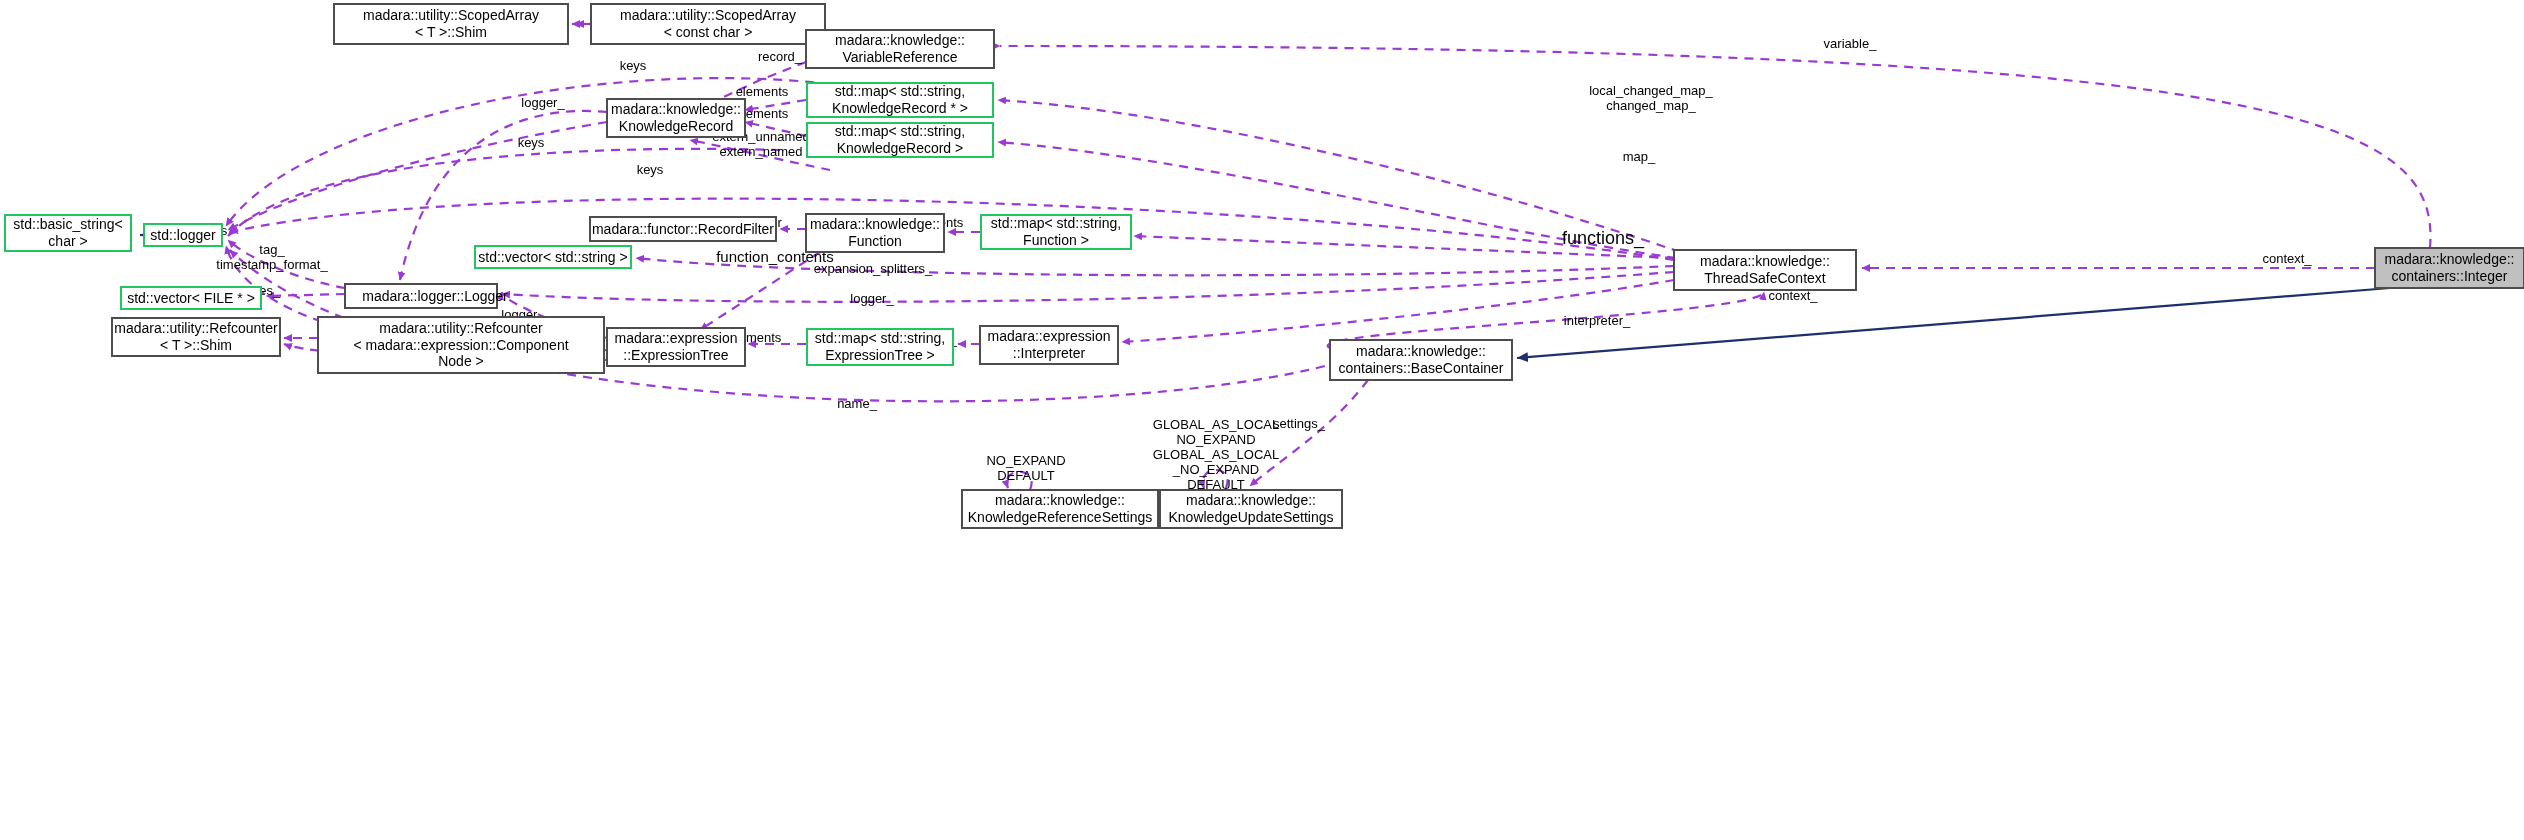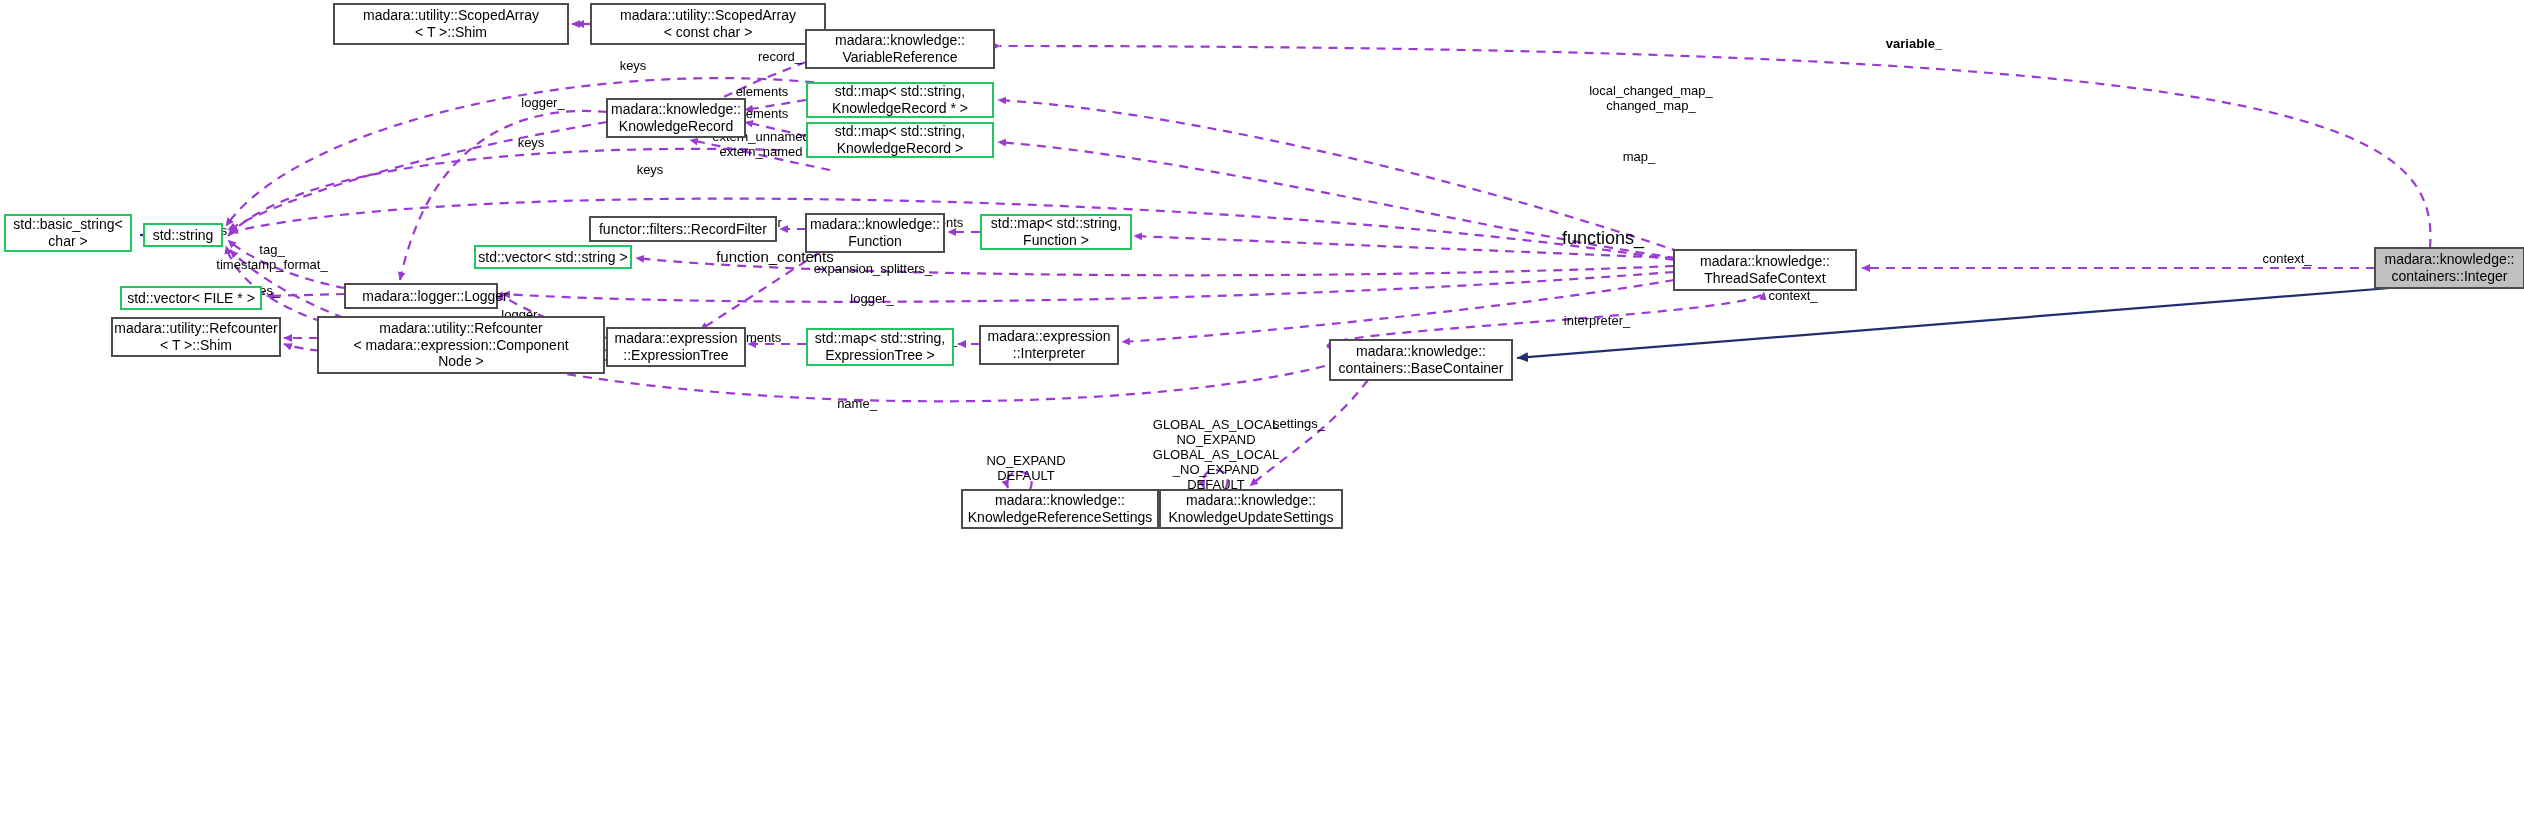--- a/index.html
+++ b/index.html
@@ -165,22 +165,22 @@
     <div class="node bold" style="left: 806px; top: 30px; width: 188px; height: 38px; font-size: 14px;">madara::knowledge::
 VariableReference</div>
     <div class="node plain" style="left: 806px; top: 82px; width: 188px; height: 36px; font-size: 14px;">std::map&lt; std::string,
 KnowledgeRecord * &gt;</div>
     <div class="node bold" style="left: 607px; top: 99px; width: 138px; height: 38px; font-size: 14px;">madara::knowledge::
 KnowledgeRecord</div>
     <div class="node plain" style="left: 806px; top: 122px; width: 188px; height: 36px; font-size: 14px;">std::map&lt; std::string,
 KnowledgeRecord &gt;</div>
     <div class="node plain" style="left: 4px; top: 214px; width: 128px; height: 38px; font-size: 14px;">std::basic_string&lt;
 char &gt;</div>
-    <div class="node plain" style="left: 143px; top: 223px; width: 80px; height: 24px; font-size: 14px;">std::string</div>
-    <div class="node bold" style="left: 590px; top: 217px; width: 186px; height: 24px; font-size: 14px;">functor::filters::RecordFilter</div>
+    <div class="node plain" style="left: 143px; top: 223px; width: 80px; height: 24px; font-size: 14px;">std::logger</div>
+    <div class="node bold" style="left: 590px; top: 217px; width: 186px; height: 24px; font-size: 14px;">madara::functor::RecordFilter</div>
     <div class="node bold" style="left: 806px; top: 214px; width: 138px; height: 38px; font-size: 14px;">madara::knowledge::
 Function</div>
     <div class="node plain" style="left: 980px; top: 214px; width: 152px; height: 36px; font-size: 14px;">std::map&lt; std::string,
 Function &gt;</div>
     <div class="node plain" style="left: 474px; top: 245px; width: 158px; height: 24px; font-size: 14px;">std::vector&lt; std::string &gt;</div>
     <div class="node bold" style="left: 1674px; top: 250px; width: 182px; height: 40px; font-size: 14px;">madara::knowledge::
 ThreadSafeContext</div>
     <div class="node focus" style="left: 2375px; top: 248px; width: 149px; height: 40px; font-size: 14px;">madara::knowledge::
 containers::Integer</div>
     <div class="node plain" style="left: 120px; top: 286px; width: 142px; height: 24px; font-size: 14px;">std::vector&lt; FILE * &gt;</div>
@@ -197,21 +197,21 @@
     <div class="node bold" style="left: 980px; top: 326px; width: 138px; height: 38px; font-size: 14px;">madara::expression
 ::Interpreter</div>
     <div class="node bold" style="left: 1330px; top: 340px; width: 182px; height: 40px; font-size: 14px;">madara::knowledge::
 containers::BaseContainer</div>
     <div class="node bold" style="left: 962px; top: 490px; width: 196px; height: 38px; font-size: 14px;">madara::knowledge::
 KnowledgeReferenceSettings</div>
     <div class="node bold" style="left: 1160px; top: 490px; width: 182px; height: 38px; font-size: 14px;">madara::knowledge::
 KnowledgeUpdateSettings</div>
     <div class="edge-label" style="left: 526px; top: 13px; font-size: 13px;">ptr_</div>
     <div class="edge-label" style="left: 764px; top: 21px; font-size: 13px;">name_</div>
-    <div class="edge-label" style="left: 1914px; top: 44px; font-size: 13px; font-weight: bold;">variable_</div>
+    <div class="edge-label" style="left: 1850px; top: 44px; font-size: 13px;">variable_</div>
     <div class="edge-label" style="left: 760px; top: 57px; font-size: 13px; padding-left: 40px;">record_</div>
     <div class="edge-label" style="left: 633px; top: 66px; font-size: 13px;">keys</div>
     <div class="edge-label" style="left: 762px; top: 92px; font-size: 13px;">elements</div>
     <div class="edge-label" style="left: 1651px; top: 99px; font-size: 13px;">local_changed_map_
 changed_map_</div>
     <div class="edge-label" style="left: 543px; top: 103px; font-size: 13px;">logger_</div>
     <div class="edge-label" style="left: 762px; top: 114px; font-size: 13px;">elements</div>
     <div class="edge-label" style="left: 761px; top: 145px; font-size: 13px;">extern_unnamed
 extern_named</div>
     <div class="edge-label" style="left: 531px; top: 143px; font-size: 13px;">keys</div>

